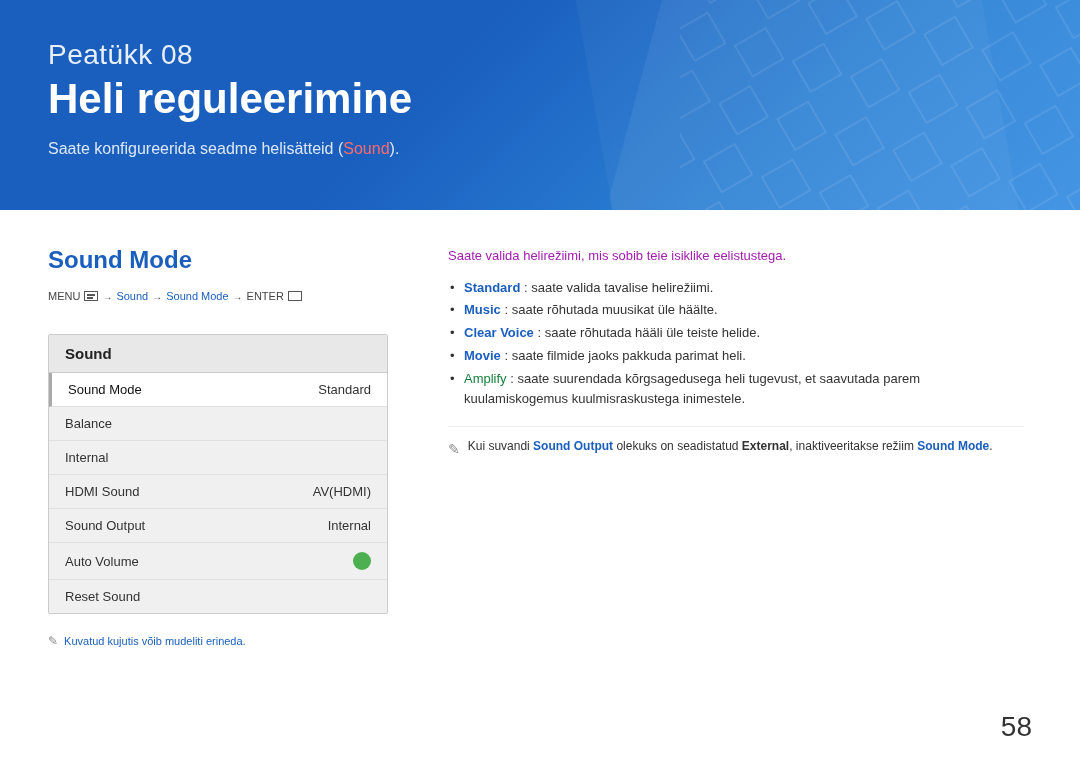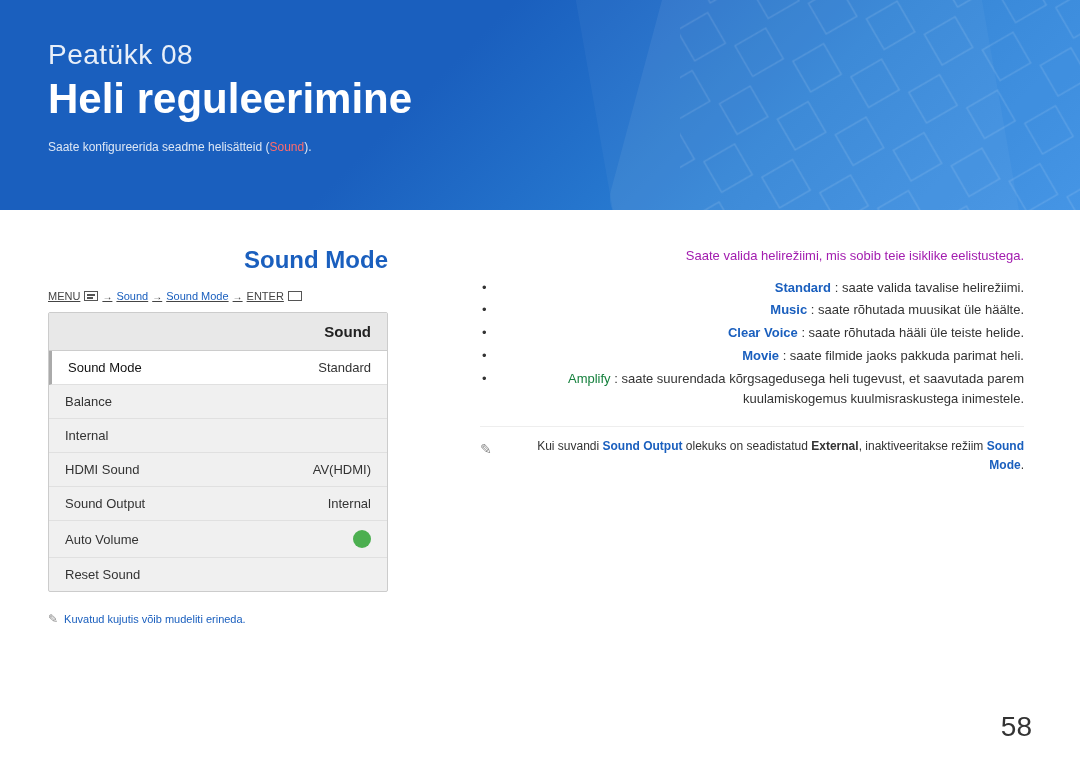--- a/index.html
+++ b/index.html
@@ -71,36 +71,35 @@
     .header-title {
       color: #ffffff;
       font-size: 42px;
       font-weight: 600;
       line-height: 1.2;
       margin-top: 2px;
     }
 
     .header-subtitle {
       color: rgba(255,255,255,0.85);
-      font-size: 12px;
+      font-size: 16px;
       margin-top: 16px;
       font-weight: 300;
     }
 
     .header-subtitle a {
       color: #ff6b6b;
       text-decoration: none;
     }
 
     
     .main-content {
       display: flex;
       padding: 36px 56px 20px 48px;
-      gap: 92px;
-      text-align: right;
+      gap: 60px;
     }
 
     .left-panel {
       flex: 0 0 340px;
     }
 
     .right-panel {
       flex: 1;
       padding-top: 0;
     }
@@ -110,25 +109,24 @@
       color: #1a5fbe;
       font-size: 24px;
       font-weight: 600;
       margin-bottom: 16px;
     }
 
     
     .nav-path {
       font-size: 11px;
       color: #444;
-      margin-bottom: 10px;
+      margin-bottom: 32px;
       display: flex;
       align-items: center;
       gap: 4px;
-      text-decoration: underline;
     }
 
     .nav-arrow {
       color: #444;
       font-size: 10px;
     }
 
     .nav-link {
       color: #1a5fbe;
     }

